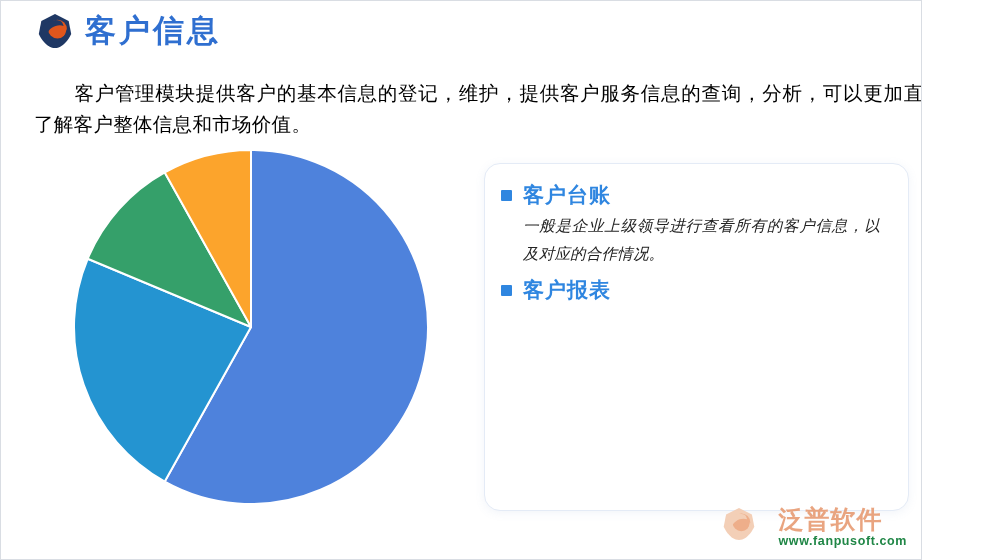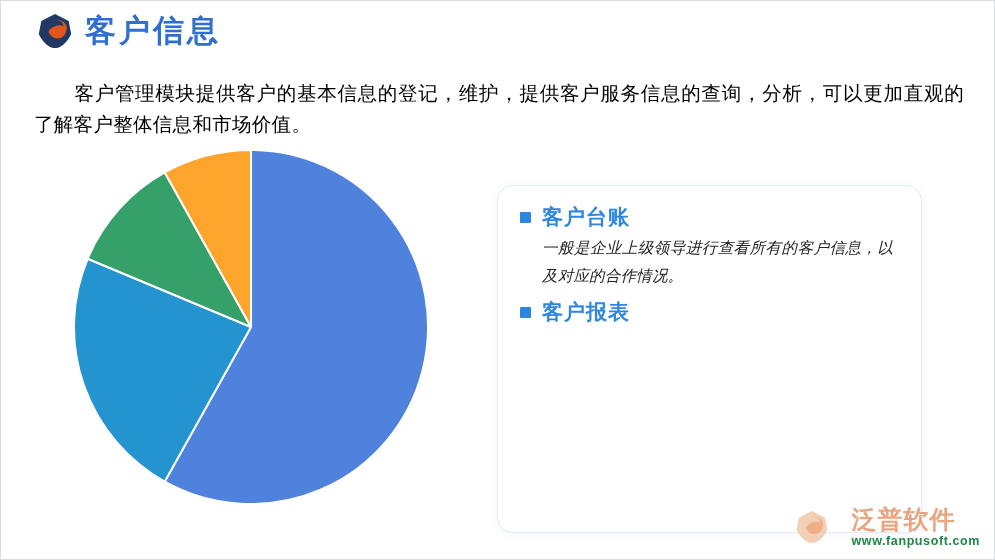--- a/index.html
+++ b/index.html
@@ -10,21 +10,21 @@
   body {
     width: 995px;
     height: 560px;
     background: #ffffff;
     font-family: "Liberation Sans", "DejaVu Sans", sans-serif;
     overflow: hidden;
     position: relative;
   }
   .page {
     position: relative;
-    width: 995px;
+    width: 922px;
     height: 560px;
     box-sizing: border-box;
     border: 1px solid #d9dde3;
     background: #ffffff;
     overflow: hidden;
   }
 
   
   .header {
     position: absolute;
@@ -71,31 +71,30 @@
     top: 140;
     top: 140px;
     width: 385px;
     height: 375px;
   }
   .pie-svg { display: block; }
 
   
   .info-card {
     position: absolute;
-    left: 496px;
+    left: 483px;
     top: 162px;
     width: 425px;
     height: 348px;
     background: #ffffff;
     border: 1px solid #e4ebf6;
     border-radius: 16px;
     box-shadow: 0 2px 10px rgba(120,150,200,0.10);
     box-sizing: border-box;
-    padding: 18px 28px 10px 22px;
-    margin-top: 22px;
+    padding: 18px 28px 10px 16px;
   }
   .info-block { margin-bottom: 9px; }
   .info-block:last-child { margin-bottom: 0; }
   .info-head {
     display: flex;
     align-items: center;
     gap: 11px;
     margin-bottom: 4px;
   }
   .bullet {
@@ -123,21 +122,21 @@
     text-justify: inter-ideograph;
     font-style: italic;
   }
 
   
   .watermark {
     position: absolute;
     right: 14px;
     bottom: 12px;
     display: flex;
-    align-items: center;
+    align-items: flex-start;
     gap: 23px;
     opacity: 0.95;
   }
   .wm-logo { width: 34px; height: 34px; display: block; }
   .wm-text-col { display: flex; flex-direction: column; line-height: 1; }
   .wm-name {
     font-size: 25px;
     font-weight: bold;
     color: #e8a07a;
     letter-spacing: 1px;

